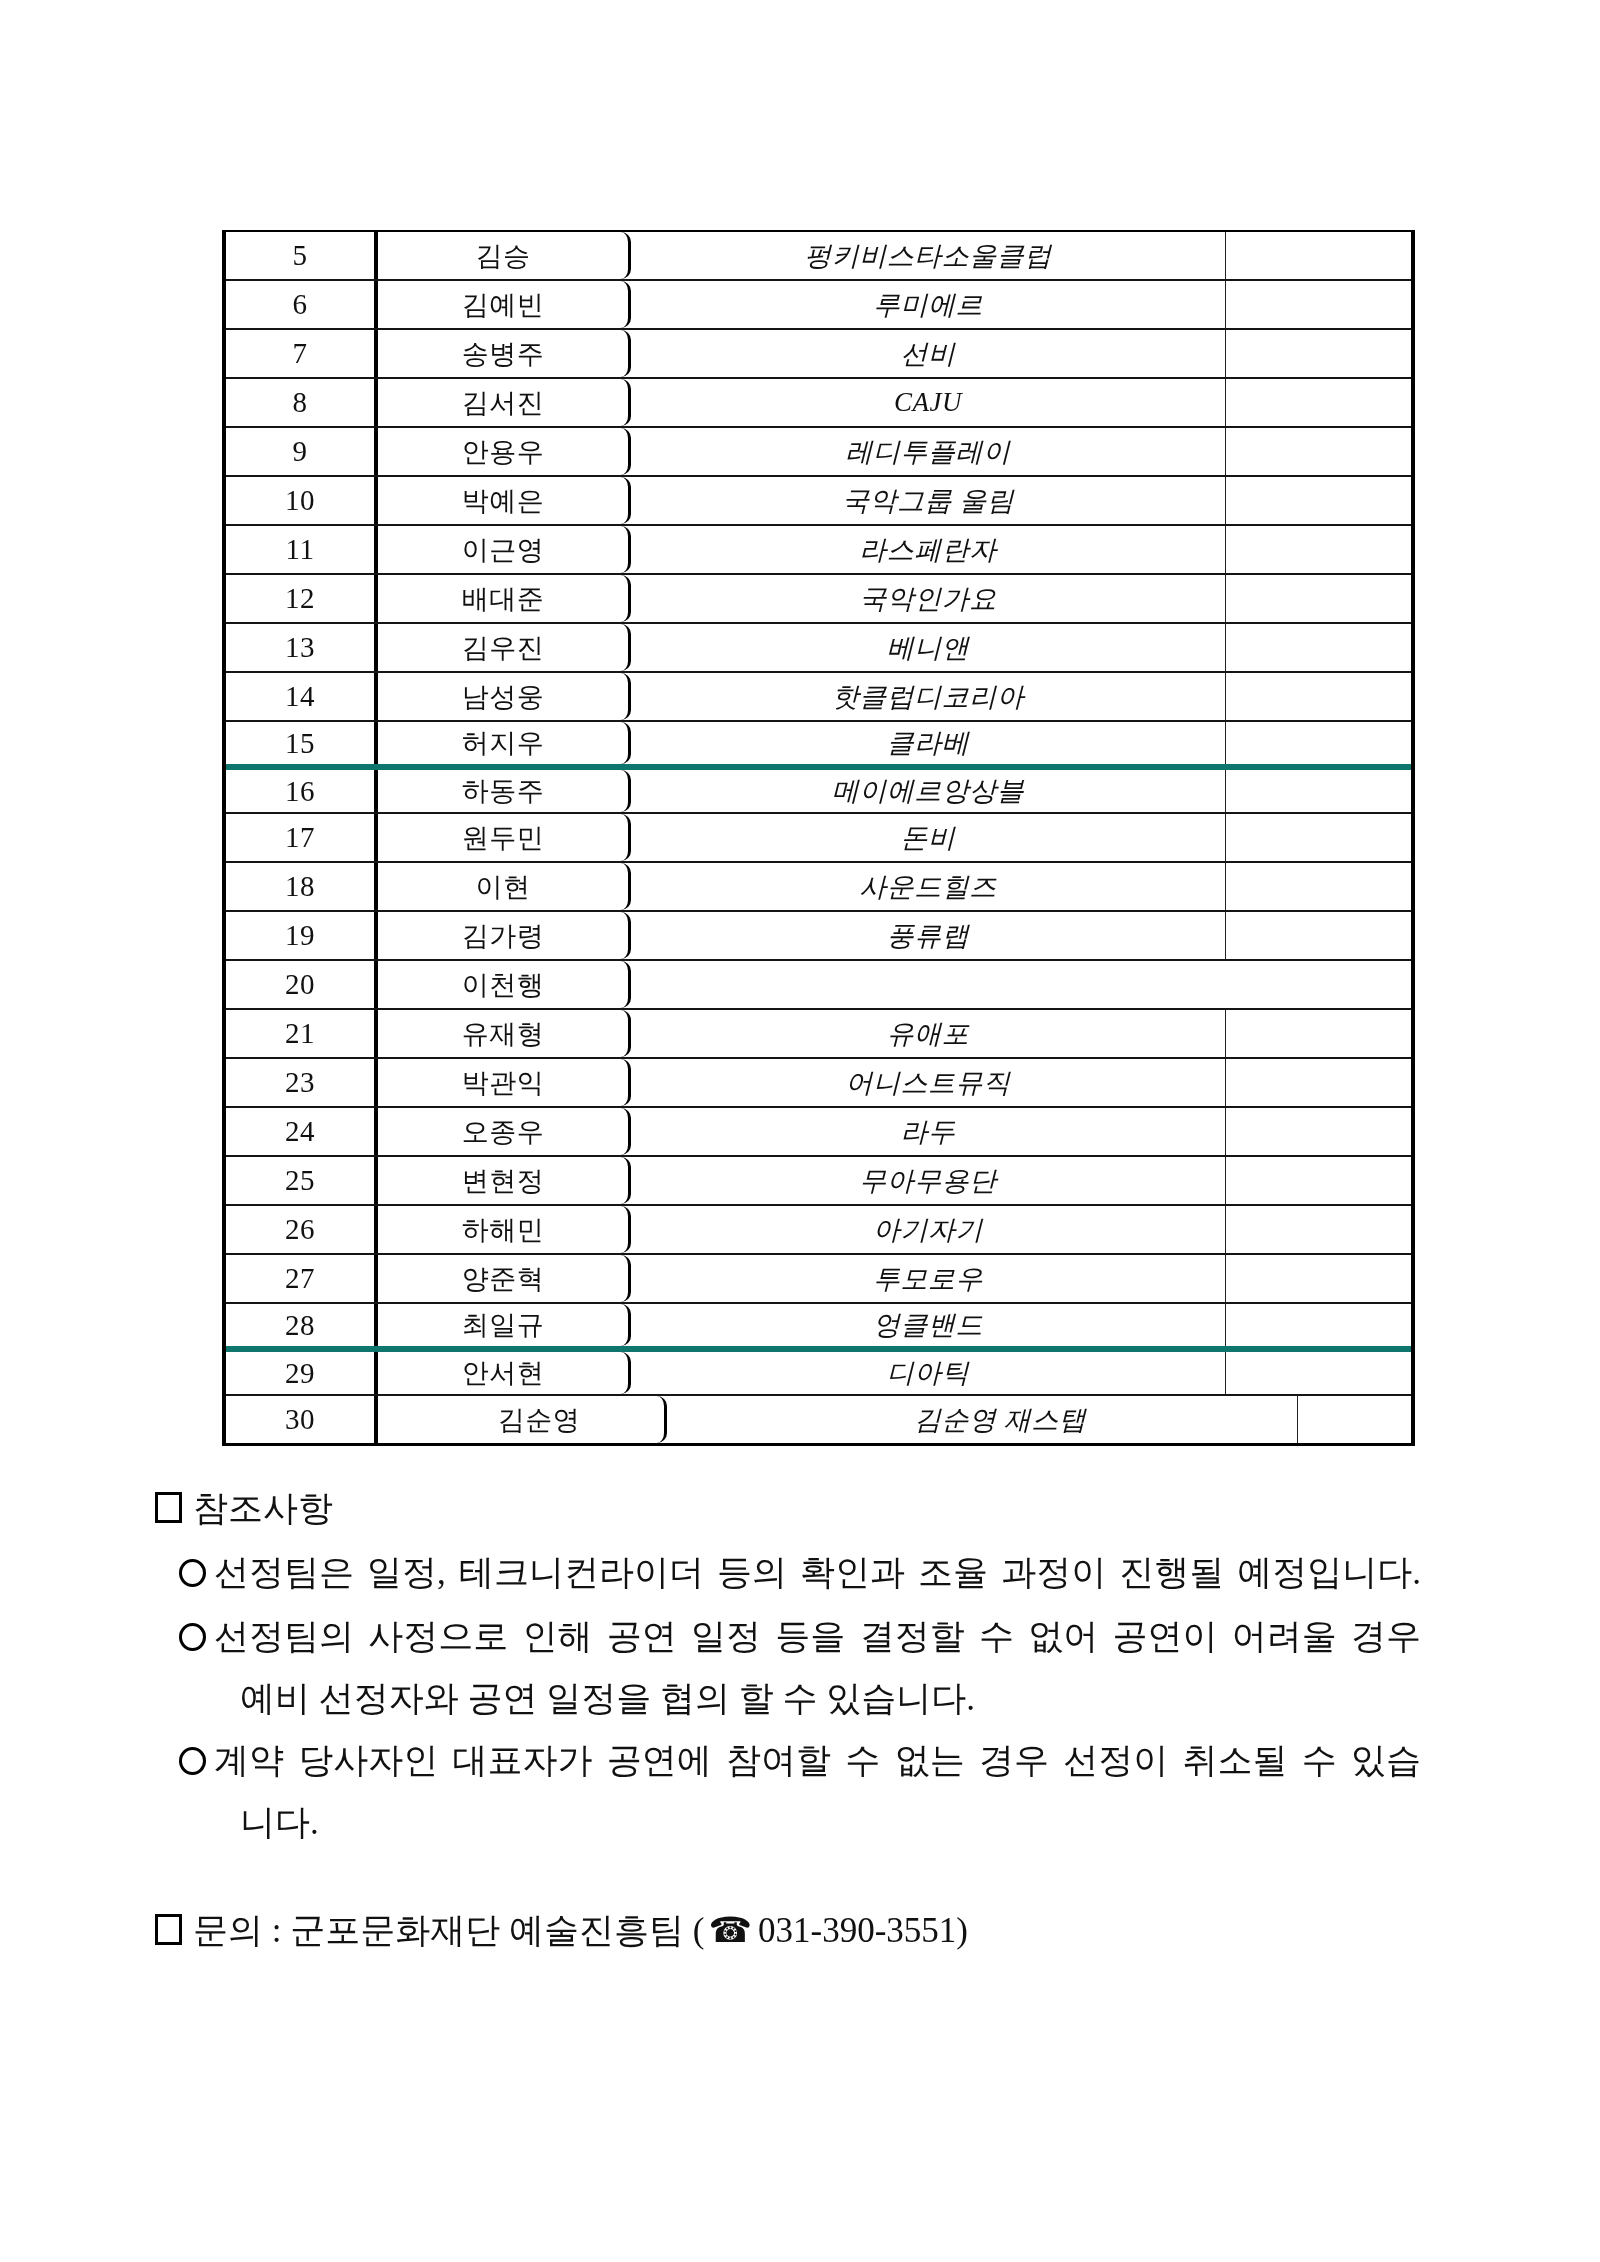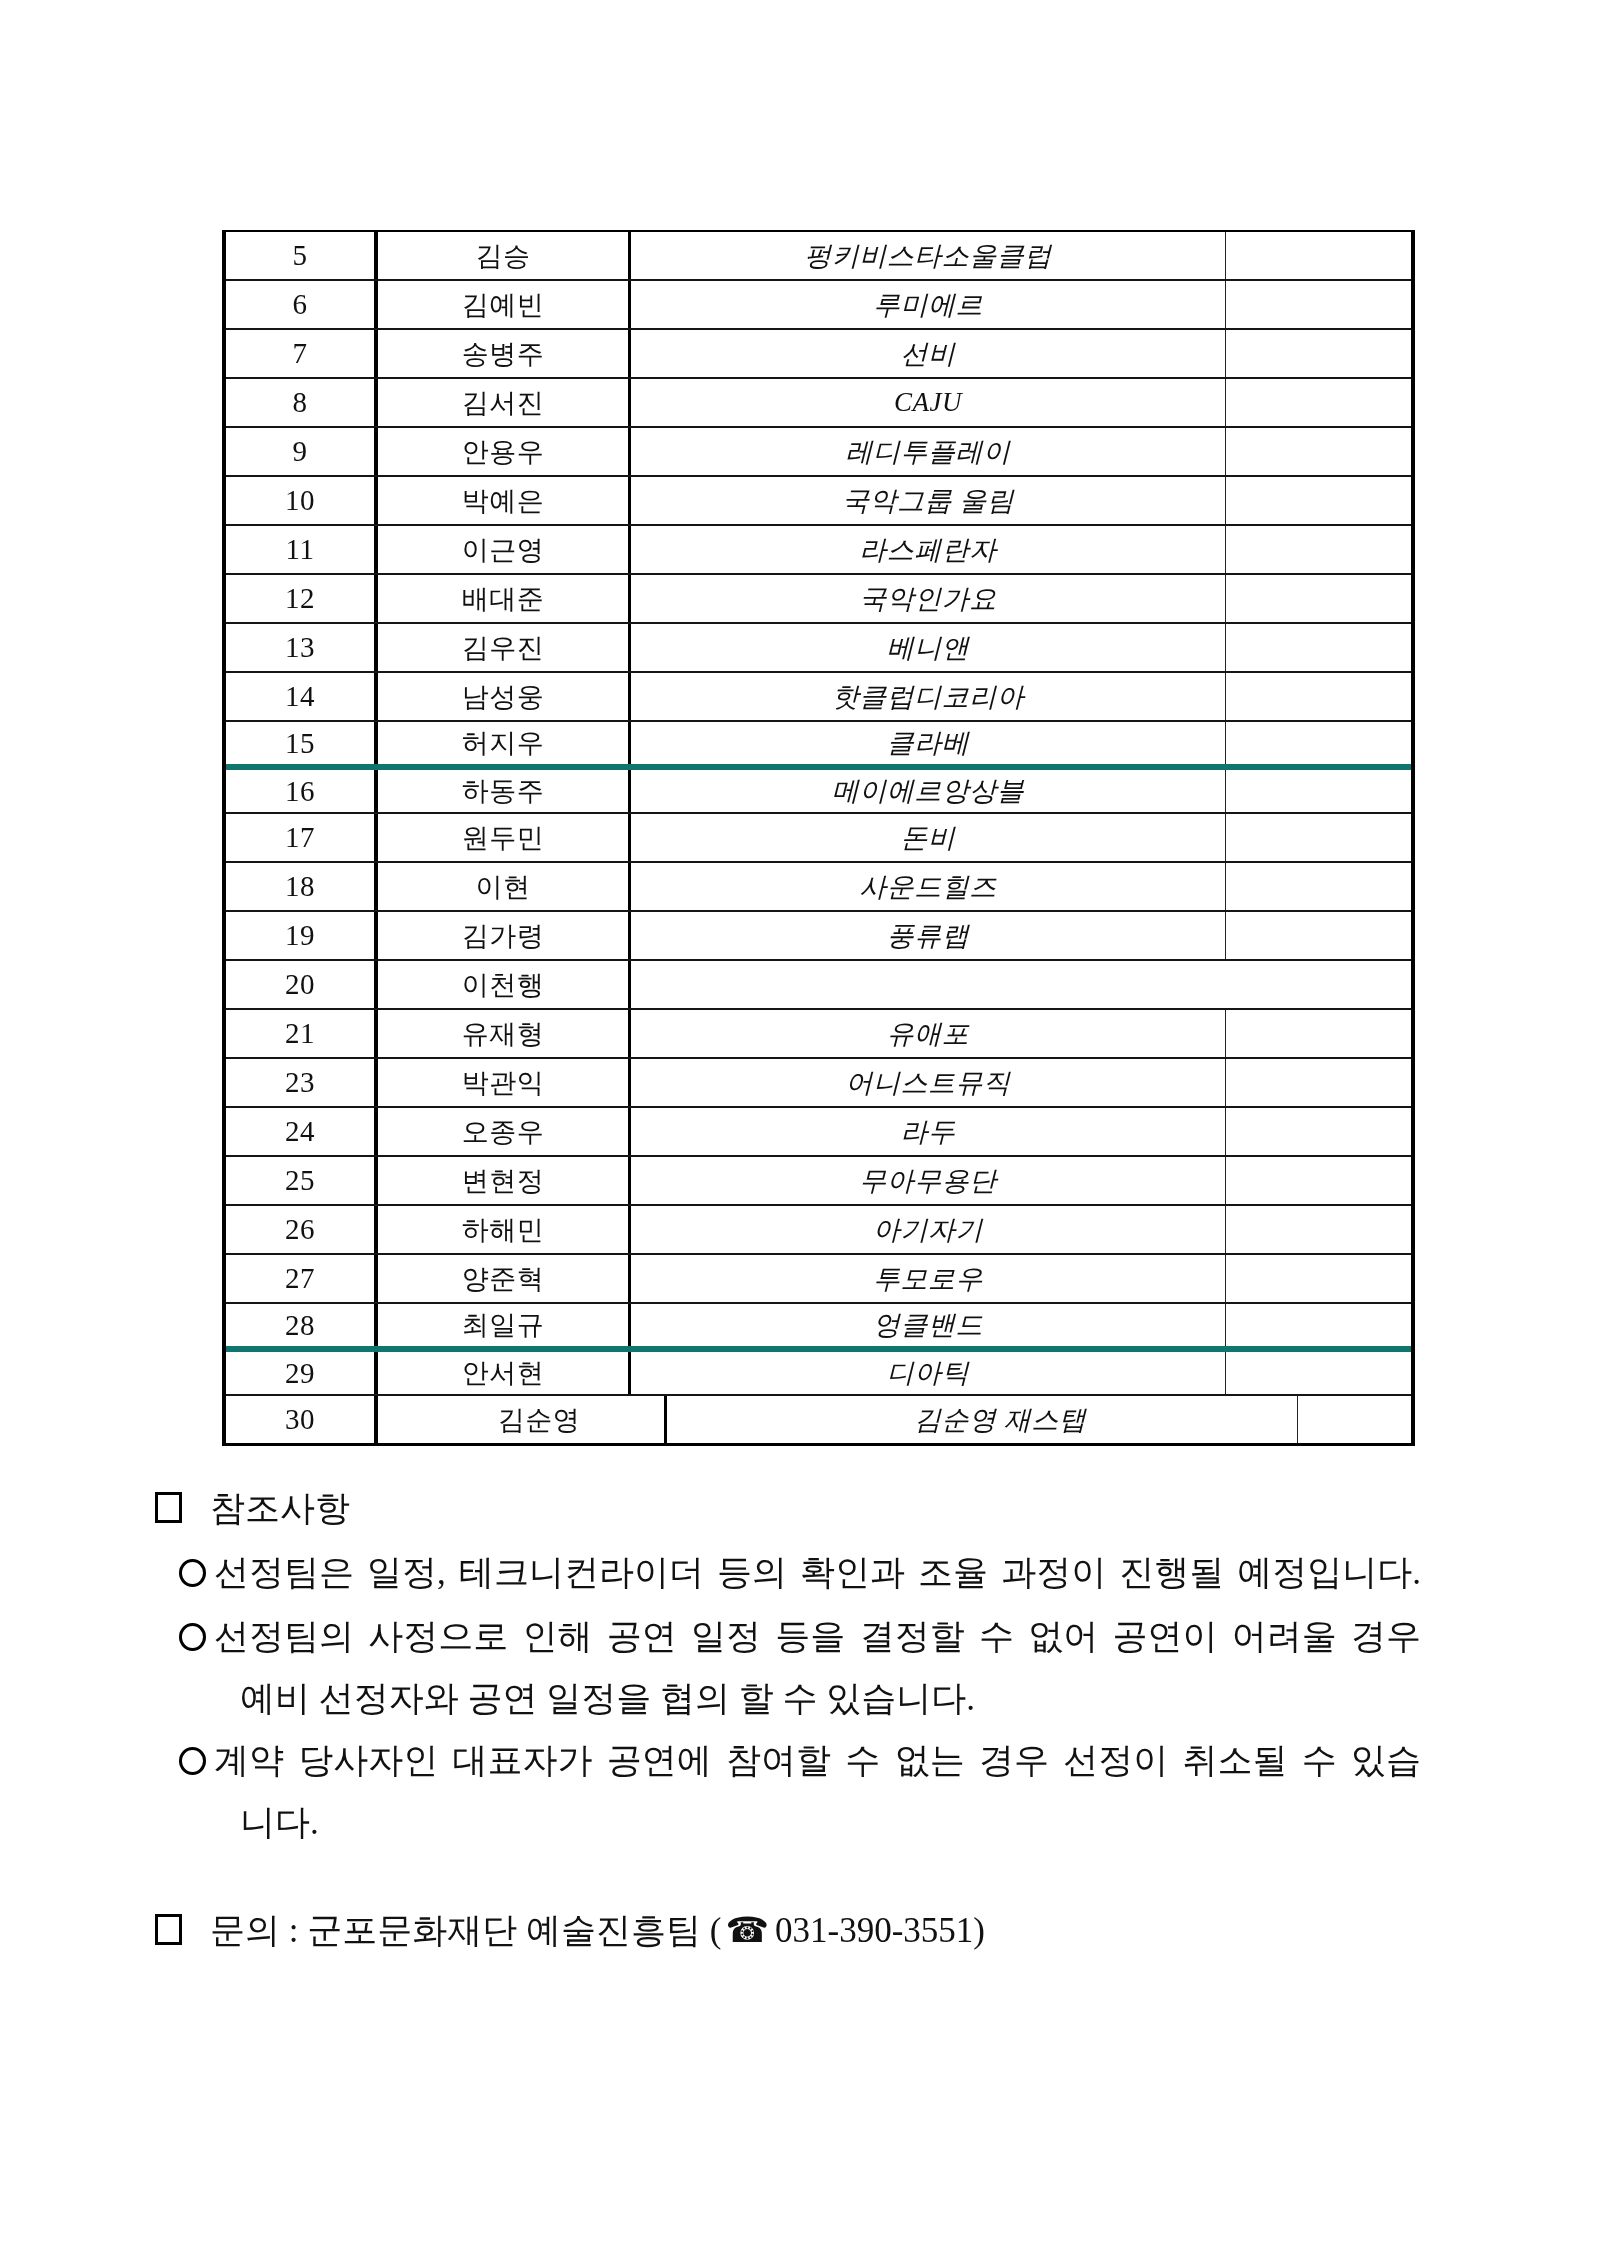--- a/index.html
+++ b/index.html
@@ -35,21 +35,21 @@
   .t-row:last-child{border-bottom:none;gap:36px;}
   .t-cell{
     display:flex;align-items:center;justify-content:center;
     font-size:27px;
     letter-spacing:0.5px;
     box-sizing:border-box;
     overflow:hidden;
     white-space:nowrap;
   }
   .t-cell.c-no{border-right:4px solid #000;font-size:29px;}
-  .t-cell.c-name{border-right:3px solid #000;}
+  .t-cell.c-name{border-right:3px solid #000;border-radius:10px;}
   .t-cell.c-team{border-right:1px solid #222;font-style:italic;}
   
   .note-line{
     position:absolute;
     display:flex;
     align-items:flex-start;
     font-size:35px;
     line-height:42px;
   }
   .square-marker{
@@ -73,21 +73,21 @@
     width:1207px;
     white-space:nowrap;
   }
   .note-text.justify{
     white-space:normal;
     text-align:justify;
     text-align-last:justify;
   }
   .title-text{
     display:block;
-    margin-left:28px;
+    margin-left:11px;
     white-space:nowrap;
   }
   .cont-line{left:240px;}
   .cont-line .note-text{margin-left:0;}
   .phone-icon{padding:0 6px 0 4px;}
 </style>
 </head>
 <body>
 
 <div class="page">

